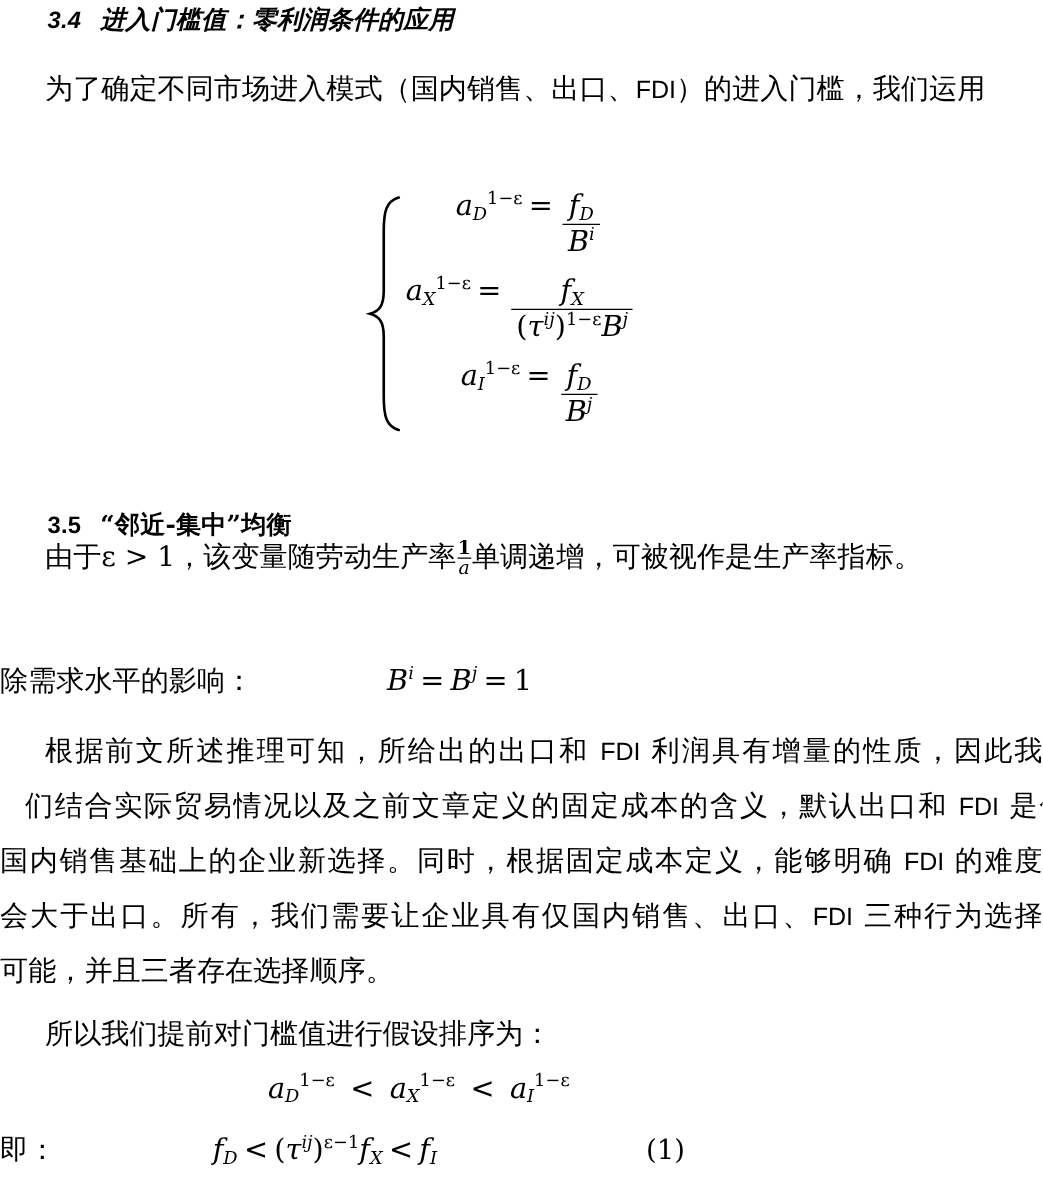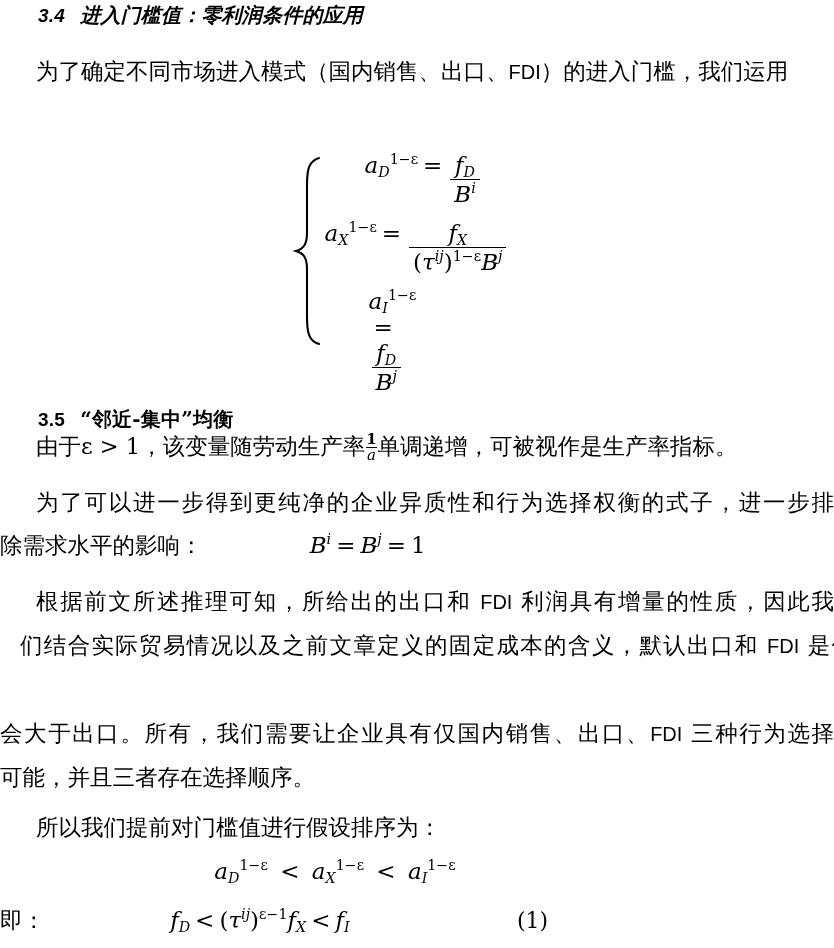--- a/index.html
+++ b/index.html
@@ -127,21 +127,21 @@
     justify-content: center;
     gap: 6px;
   }
   .eq-row {
     display: flex;
     align-items: flex-start;
     height: 62px;
   }
   .eq-row.r1 { padding-left: 40px; }
   .eq-row.r2 { padding-left: 0px; }
-  .eq-row.r3 { padding-left: 44px; flex-direction: column; }
+  .eq-row.r3 { padding-left: 44px; }
 
   
   .eq-center {
     position: absolute;
     width: 670px;
     text-align: center;
   }
   .eqnum {
     font-family: "DejaVu Serif", "Liberation Serif", serif;
     font-style: normal;
@@ -205,33 +205,35 @@
 
   <div class="heading" style="top: 406px;">
     <span class="num">3.5</span>
     <span class="htxt" style="padding-left:10px;">“邻近-集中”均衡</span>
   </div>
 
   <div class="line indent" style="top: 431px;">
     <span>由于ε &gt; 1，该变量随劳动生产率</span><span class="smallfrac"><span class="n">1</span><span class="d">a</span></span><span>单调递增，可被视作是生产率指标。</span>
   </div>
 
-  <div class="line indent justify" style="top: 487px; width: 798px;">为了可以进一步得到更纯净的企业异质性和行为选择权衡的式子，进一步排</div>
   <div class="line" style="top: 530px;">
     <span>除需求水平的影响：</span>
     <span class="math" style="padding-left:100px;">
       <span class="mi">B</span><sup>i</sup><span class="op">=</span><span class="mi">B</span><sup>j</sup><span class="op">=</span><span class="num">1</span>
     </span>
   </div>
 
   <div class="line indent justify" style="top: 586px; width: 798px;">
     <span>根据前文所述推理可知，所给出的出口和 </span><span class="sans">FDI</span><span> 利润具有增量的性质，因此我</span>
   </div>
   <div class="line justify" style="top: 630px; width: 834px; padding-left: 20px;">
     <span>们结合实际贸易情况以及之前文章定义的固定成本的含义，默认出口和 </span><span class="sans">FDI</span><span> 是仅</span>
+  </div>
+  <div class="line justify" style="top: 674px; width: 834px;">
+    <span>国内销售基础上的企业新选择。同时，根据固定成本定义，能够明确 </span><span class="sans">FDI</span><span> 的难度</span>
   </div>
   <div class="line justify" style="top: 718px; width: 834px;">
     <span>会大于出口。所有，我们需要让企业具有仅国内销售、出口、</span><span class="sans">FDI</span><span> 三种行为选择</span>
   </div>
   <div class="line" style="top: 762px;">可能，并且三者存在选择顺序。</div>
 
   <div class="line indent" style="top: 812px;">所以我们提前对门槛值进行假设排序为：</div>
 
   <div class="eq-center math" style="top: 858px;">
     <span class="mi"><span>a</span><sub>D</sub><sup class="up">1−ε</sup></span>

